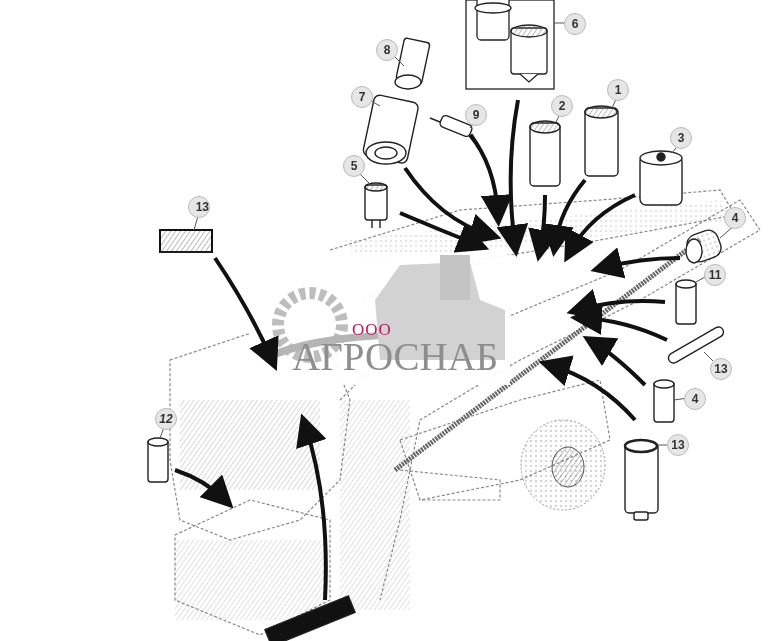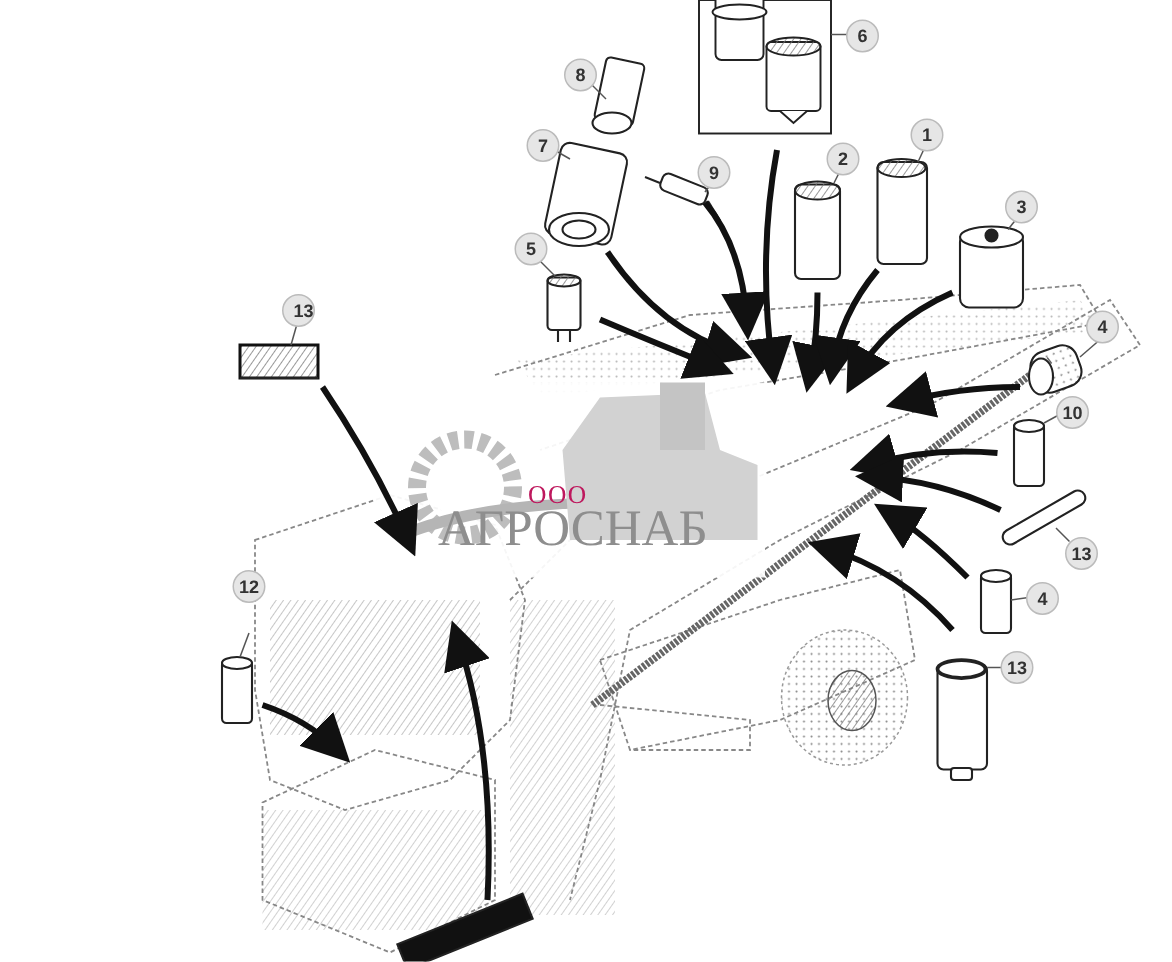--- a/index.html
+++ b/index.html
@@ -1,20 +1,20 @@
 <!DOCTYPE html>
 <html><head>
 <meta charset="utf-8">
 <style>
   html, body { margin:0; padding:0; background:#ffffff; }
   body { width:781px; height:641px; position:relative; overflow:hidden; font-family:"Liberation Sans", sans-serif; }
   #canvas { position:absolute; left:0; top:0; width:781px; height:641px; }
   .callout { position:absolute; width:20px; height:20px; border-radius:50%; background:#e6e6e6; border:1px solid #bbb; color:#333; font-weight:bold; font-size:12px; line-height:20px; text-align:center; font-family:"Liberation Sans", sans-serif; }
   .wm-ooo { position:absolute; left:352px; top:320px; font-family:"Liberation Serif", serif; font-size:17px; color:#be185d; letter-spacing:1px; }
-  .wm-name { position:absolute; left:292px; top:334px; font-family:"Liberation Serif", serif; font-size:34px; color:#8e8e8e; letter-spacing:0px; }
+  .wm-name { position:absolute; left:292px; top:334px; font-family:"Liberation Serif", serif; font-size:39px; color:#8e8e8e; letter-spacing:0px; }
 </style>
 </head>
 <body>
 
 <svg id="canvas" viewBox="0 0 781 641" xmlns="http://www.w3.org/2000/svg">
   <defs>
     <pattern id="hatch" width="4" height="4" patternUnits="userSpaceOnUse" patternTransform="rotate(35)">
       <line x1="0" y1="0" x2="0" y2="4" stroke="#777" stroke-width="1"></line>
     </pattern>
     <pattern id="dots" width="5" height="5" patternUnits="userSpaceOnUse">
@@ -172,17 +172,17 @@
 <div class="callout" style="left:607px;top:79px;">1</div>
 <div class="callout" style="left:551px;top:95px;">2</div>
 <div class="callout" style="left:670px;top:127px;">3</div>
 <div class="callout" style="left:724px;top:207px;">4</div>
 <div class="callout" style="left:343px;top:155px;">5</div>
 <div class="callout" style="left:564px;top:13px;">6</div>
 <div class="callout" style="left:351px;top:86px;">7</div>
 <div class="callout" style="left:376px;top:39px;">8</div>
 <div class="callout" style="left:465px;top:104px;">9</div>
 <div class="callout" style="left:667px;top:434px;">13</div>
-<div class="callout" style="left:704px;top:264px;">10</div>
-<div class="callout" style="left:155px;top:380px;">12</div>
+<div class="callout" style="left:704px;top:264px;">11</div>
+<div class="callout" style="left:155px;top:408px;font-style:italic;">12</div>
 <div class="callout" style="left:188px;top:196px;text-align:right;">13</div>
 <div class="callout" style="left:684px;top:388px;">4</div>
 <div class="callout" style="left:710px;top:358px;">13</div>
 
 </body></html>

